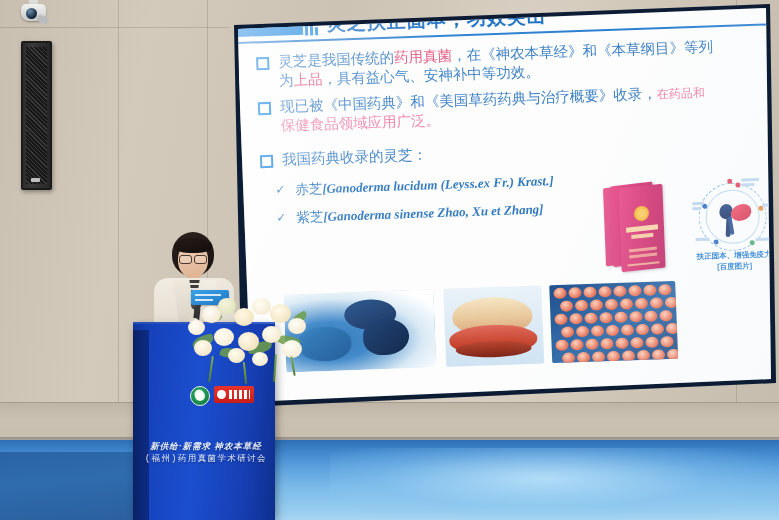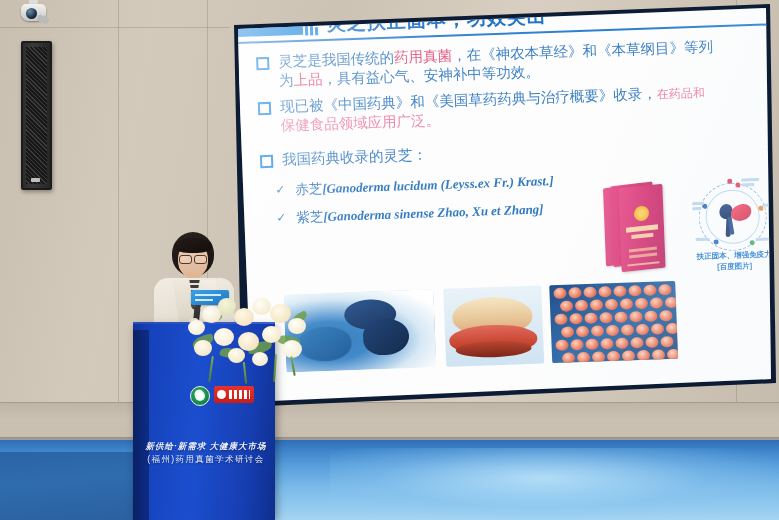--- a/index.html
+++ b/index.html
@@ -191,21 +191,21 @@
   .pd-logo-red{position:absolute;left:214px;top:386px;width:40px;height:17px;border-radius:2px;
       background:linear-gradient(180deg,#e8332c,#c71d18);}
   .pd-logo-red i{position:absolute;left:3px;top:4px;width:9px;height:9px;border-radius:50%;
       background:#fff;}
   .pd-logo-red em{position:absolute;left:15px;top:4px;width:21px;height:9px;
       background:repeating-linear-gradient(90deg,#fff 0 3px,transparent 3px 5px);}
   .pd-text{position:absolute;left:140px;top:440px;width:132px;text-align:center;color:#eaf2ff;
       text-shadow:0 1px 2px rgba(0,0,0,.45);}
   .pd-l1{font-size:8.5px;font-weight:700;font-style:italic;letter-spacing:1px;line-height:1.5;}
   .pd-l2{font-size:9px;letter-spacing:2.2px;line-height:1.7;}
-  .pd-l3{font-size:8.5px;letter-spacing:1.4px;line-height:1.6;}
+  .pd-l3{font-size:8.5px;letter-spacing:1.4px;line-height:1.6;font-family:Liberation Mono, monospace;}
 
   
   .flowers{position:absolute;left:186px;top:296px;width:132px;height:80px;}
   .fl{position:absolute;border-radius:50%;}
   .leaf{position:absolute;border-radius:60% 20% 60% 20%;background:#6f9f4a;opacity:.85;}
   .vine{position:absolute;width:2px;background:linear-gradient(180deg,#7fae55,#4f7a33);border-radius:1px;}
 </style>
 </head>
 <body>
 
@@ -412,21 +412,21 @@
 
   <div class="pd-logo-green" data-interactable="false">
       <i></i>
     </div>
   <div class="pd-logo-red" data-interactable="false">
       <i></i>
       <em></em>
     </div>
 
   <div class="pd-text" data-interactable="false">
-    <div class="pd-l1" data-interactable="false">新供给·新需求  大健康大市场</div>
+    <div class="pd-l1" data-interactable="false">新供给·新需求  神农本草经</div>
     <div class="pd-l3" data-interactable="false">(福州)药用真菌学术研讨会</div>
   </div>
 
   <div class="flowers" data-interactable="false">
     <div class="leaf" style="left:6px;top:40px;width:22px;height:11px;transform:rotate(-18deg);"></div>
     <div class="leaf" style="left:34px;top:52px;width:20px;height:10px;transform:rotate(14deg);"></div>
     <div class="leaf" style="left:62px;top:46px;width:24px;height:11px;transform:rotate(-8deg);"></div>
     <div class="leaf" style="left:92px;top:40px;width:22px;height:10px;transform:rotate(20deg);"></div>
     <div class="leaf" style="left:18px;top:14px;width:18px;height:9px;transform:rotate(36deg);"></div>
     <div class="leaf" style="left:104px;top:18px;width:18px;height:9px;transform:rotate(-30deg);"></div>

